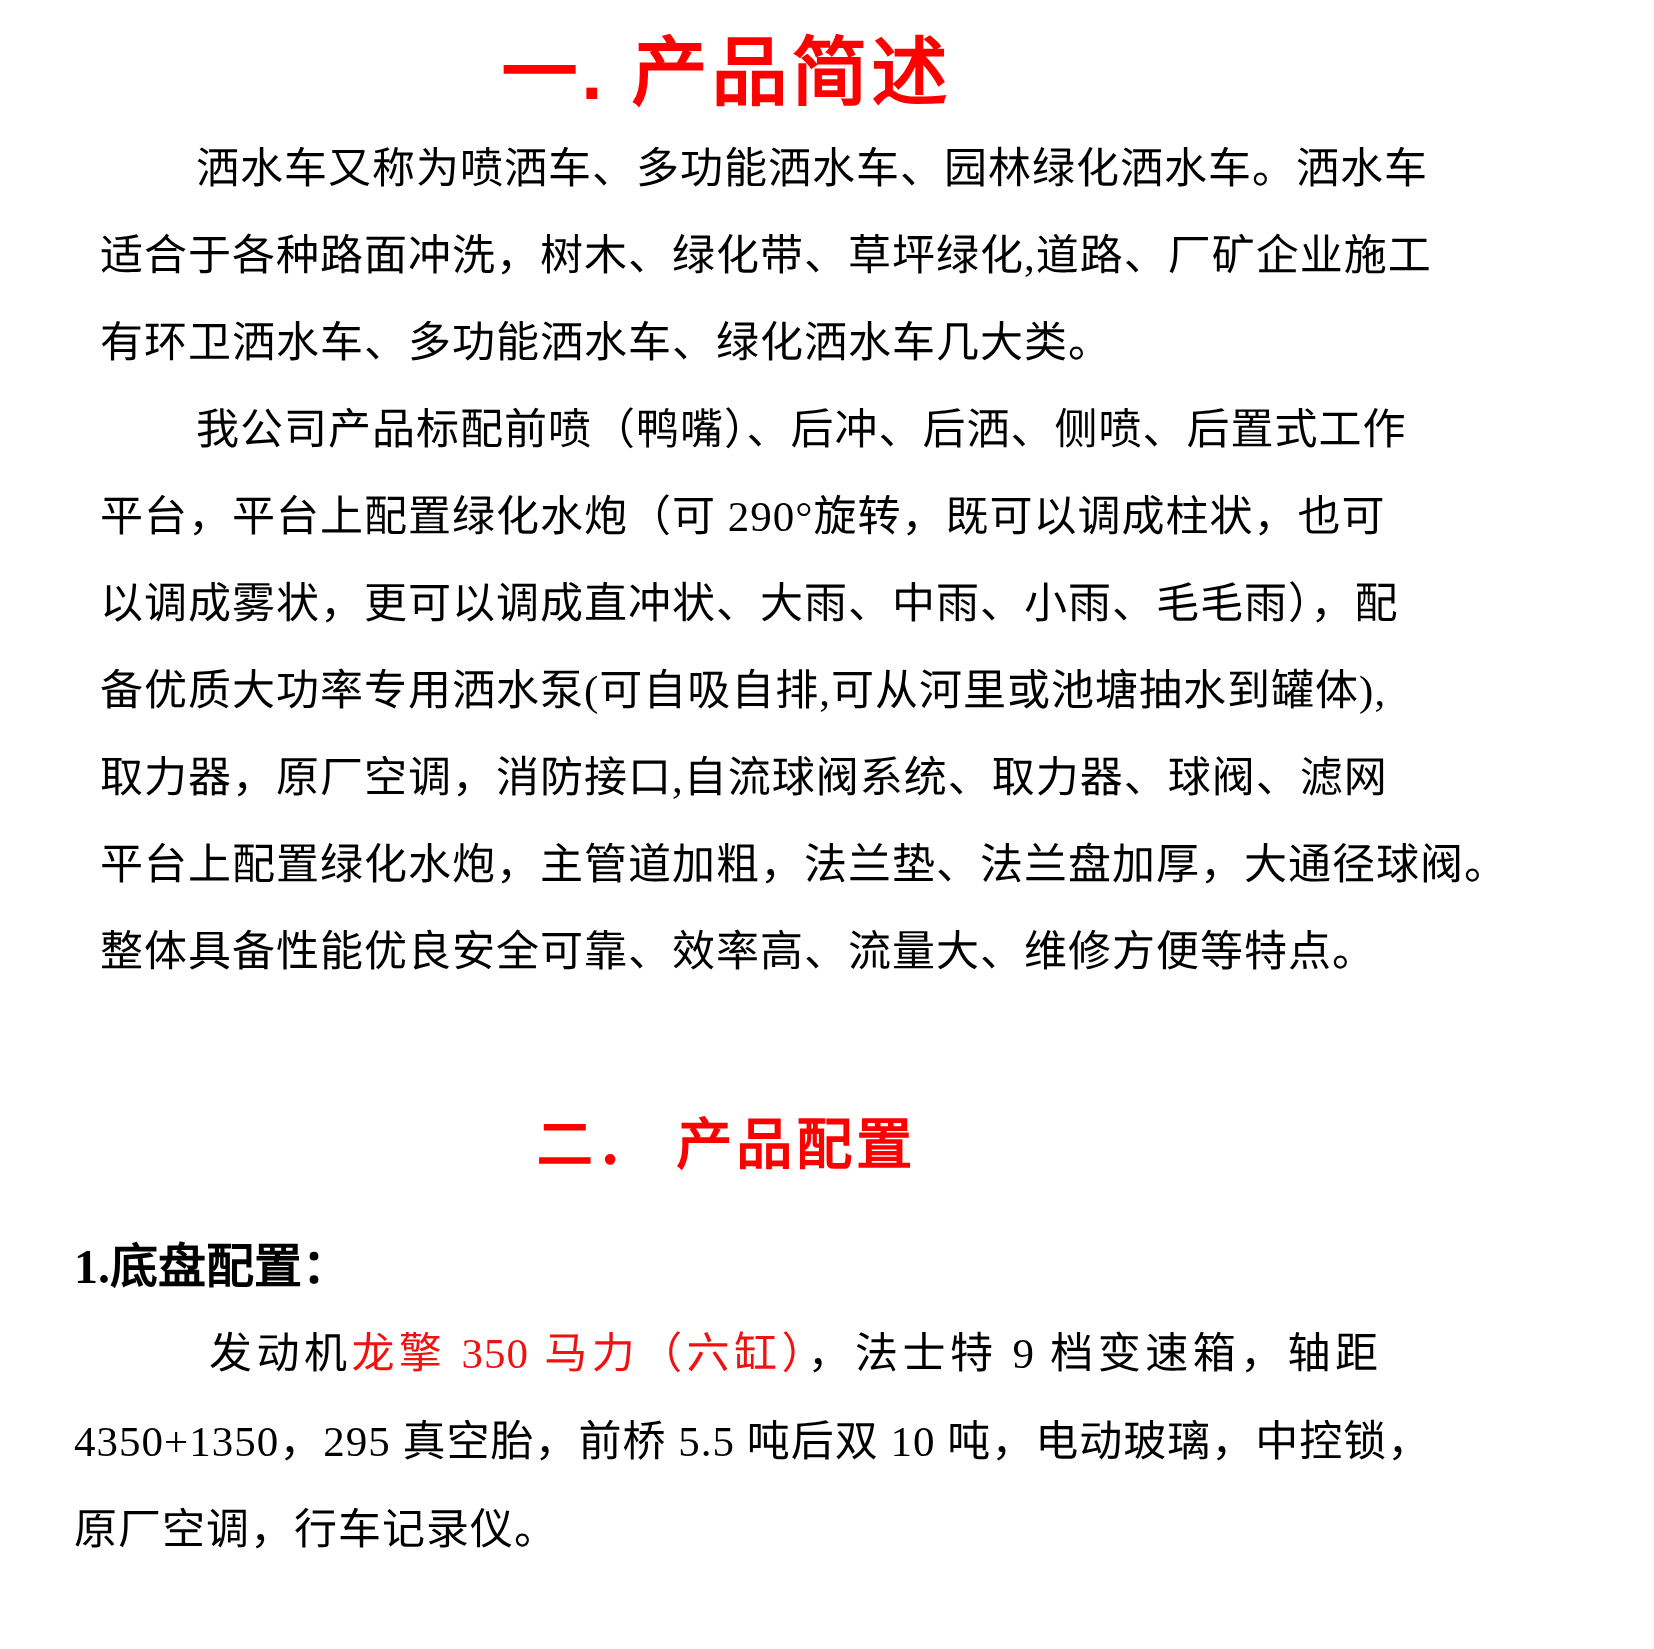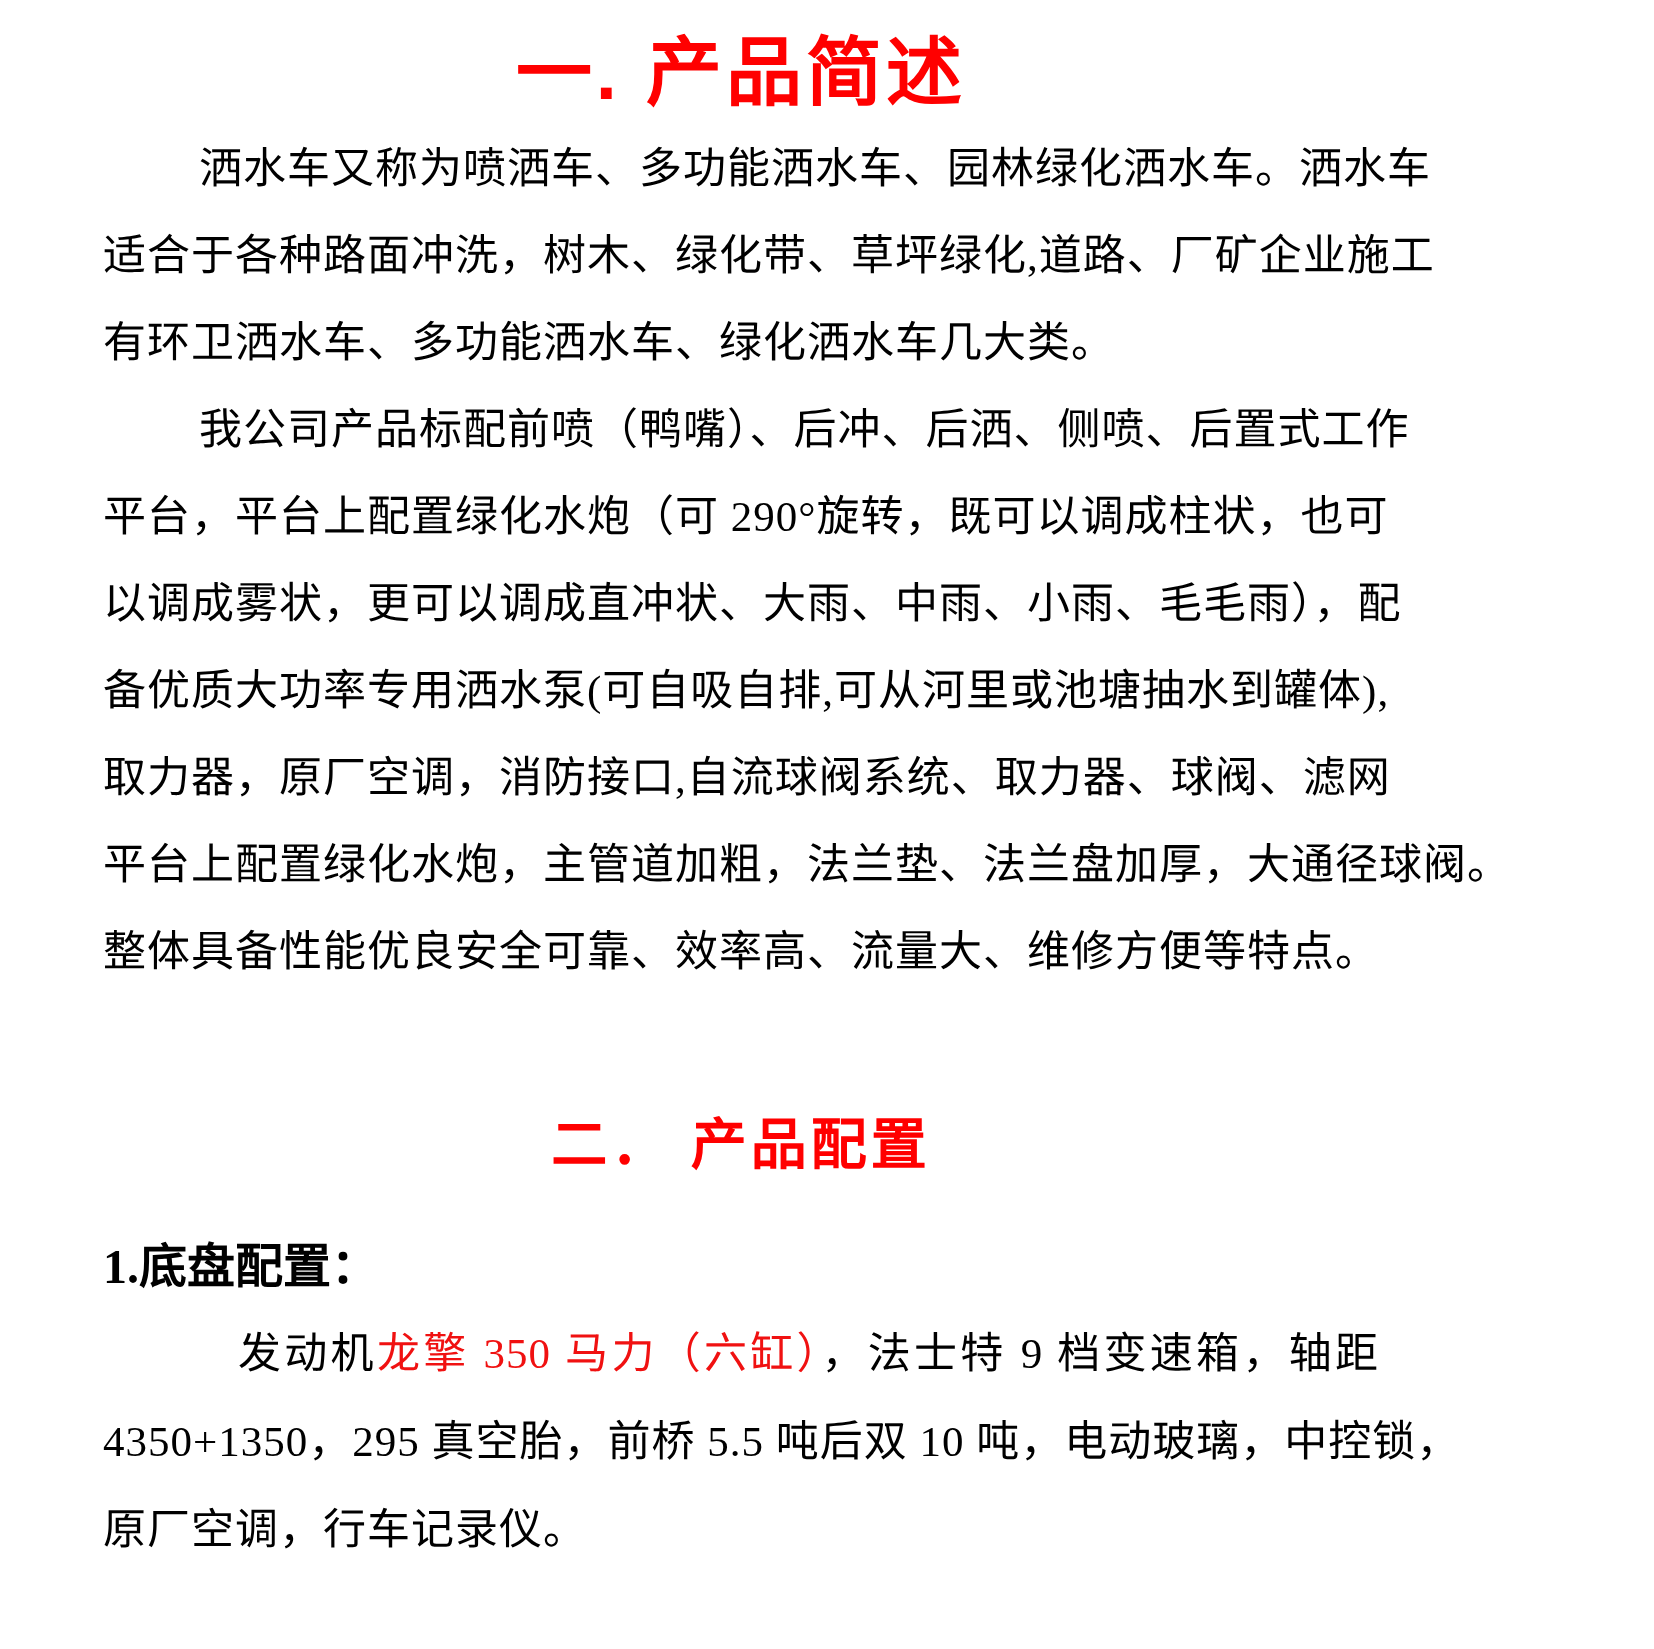--- a/index.html
+++ b/index.html
@@ -13,21 +13,21 @@
     width:1654px;height:1649px;
     background:var(--page-bg);
     overflow:hidden;
     font-family:"Liberation Serif","DejaVu Serif",serif;
     color:var(--body-black);
   }
   .page{
     position:relative;
     width:1528px;height:1649px;
     box-sizing:border-box;
-    padding:20px 149px 0 103px;
+    padding:20px 149px 0 74px;
   }
   .doc-title{
     font-family:"Liberation Sans","DejaVu Sans",sans-serif;
     font-weight:bold;
     color:var(--title-red);
     text-align:center;
     letter-spacing:4px;
   }
   .doc-title.first{
     font-size:76px;
@@ -40,20 +40,21 @@
   }
   .body-line{
     font-size:43px;
     line-height:87px;
     height:87px;
     text-align:justify;
     text-align-last:justify;
     text-justify:inter-character;
     letter-spacing:1px;
     white-space:nowrap;
+    margin-left:26px;
   }
   .body-line.para-end{
     text-align-last:left;
   }
   .indent{ text-indent:96px; }
   .indent-lg{ text-indent:135px; }
   .subhead{
     font-weight:bold;
     font-size:48px;
     line-height:87px;

